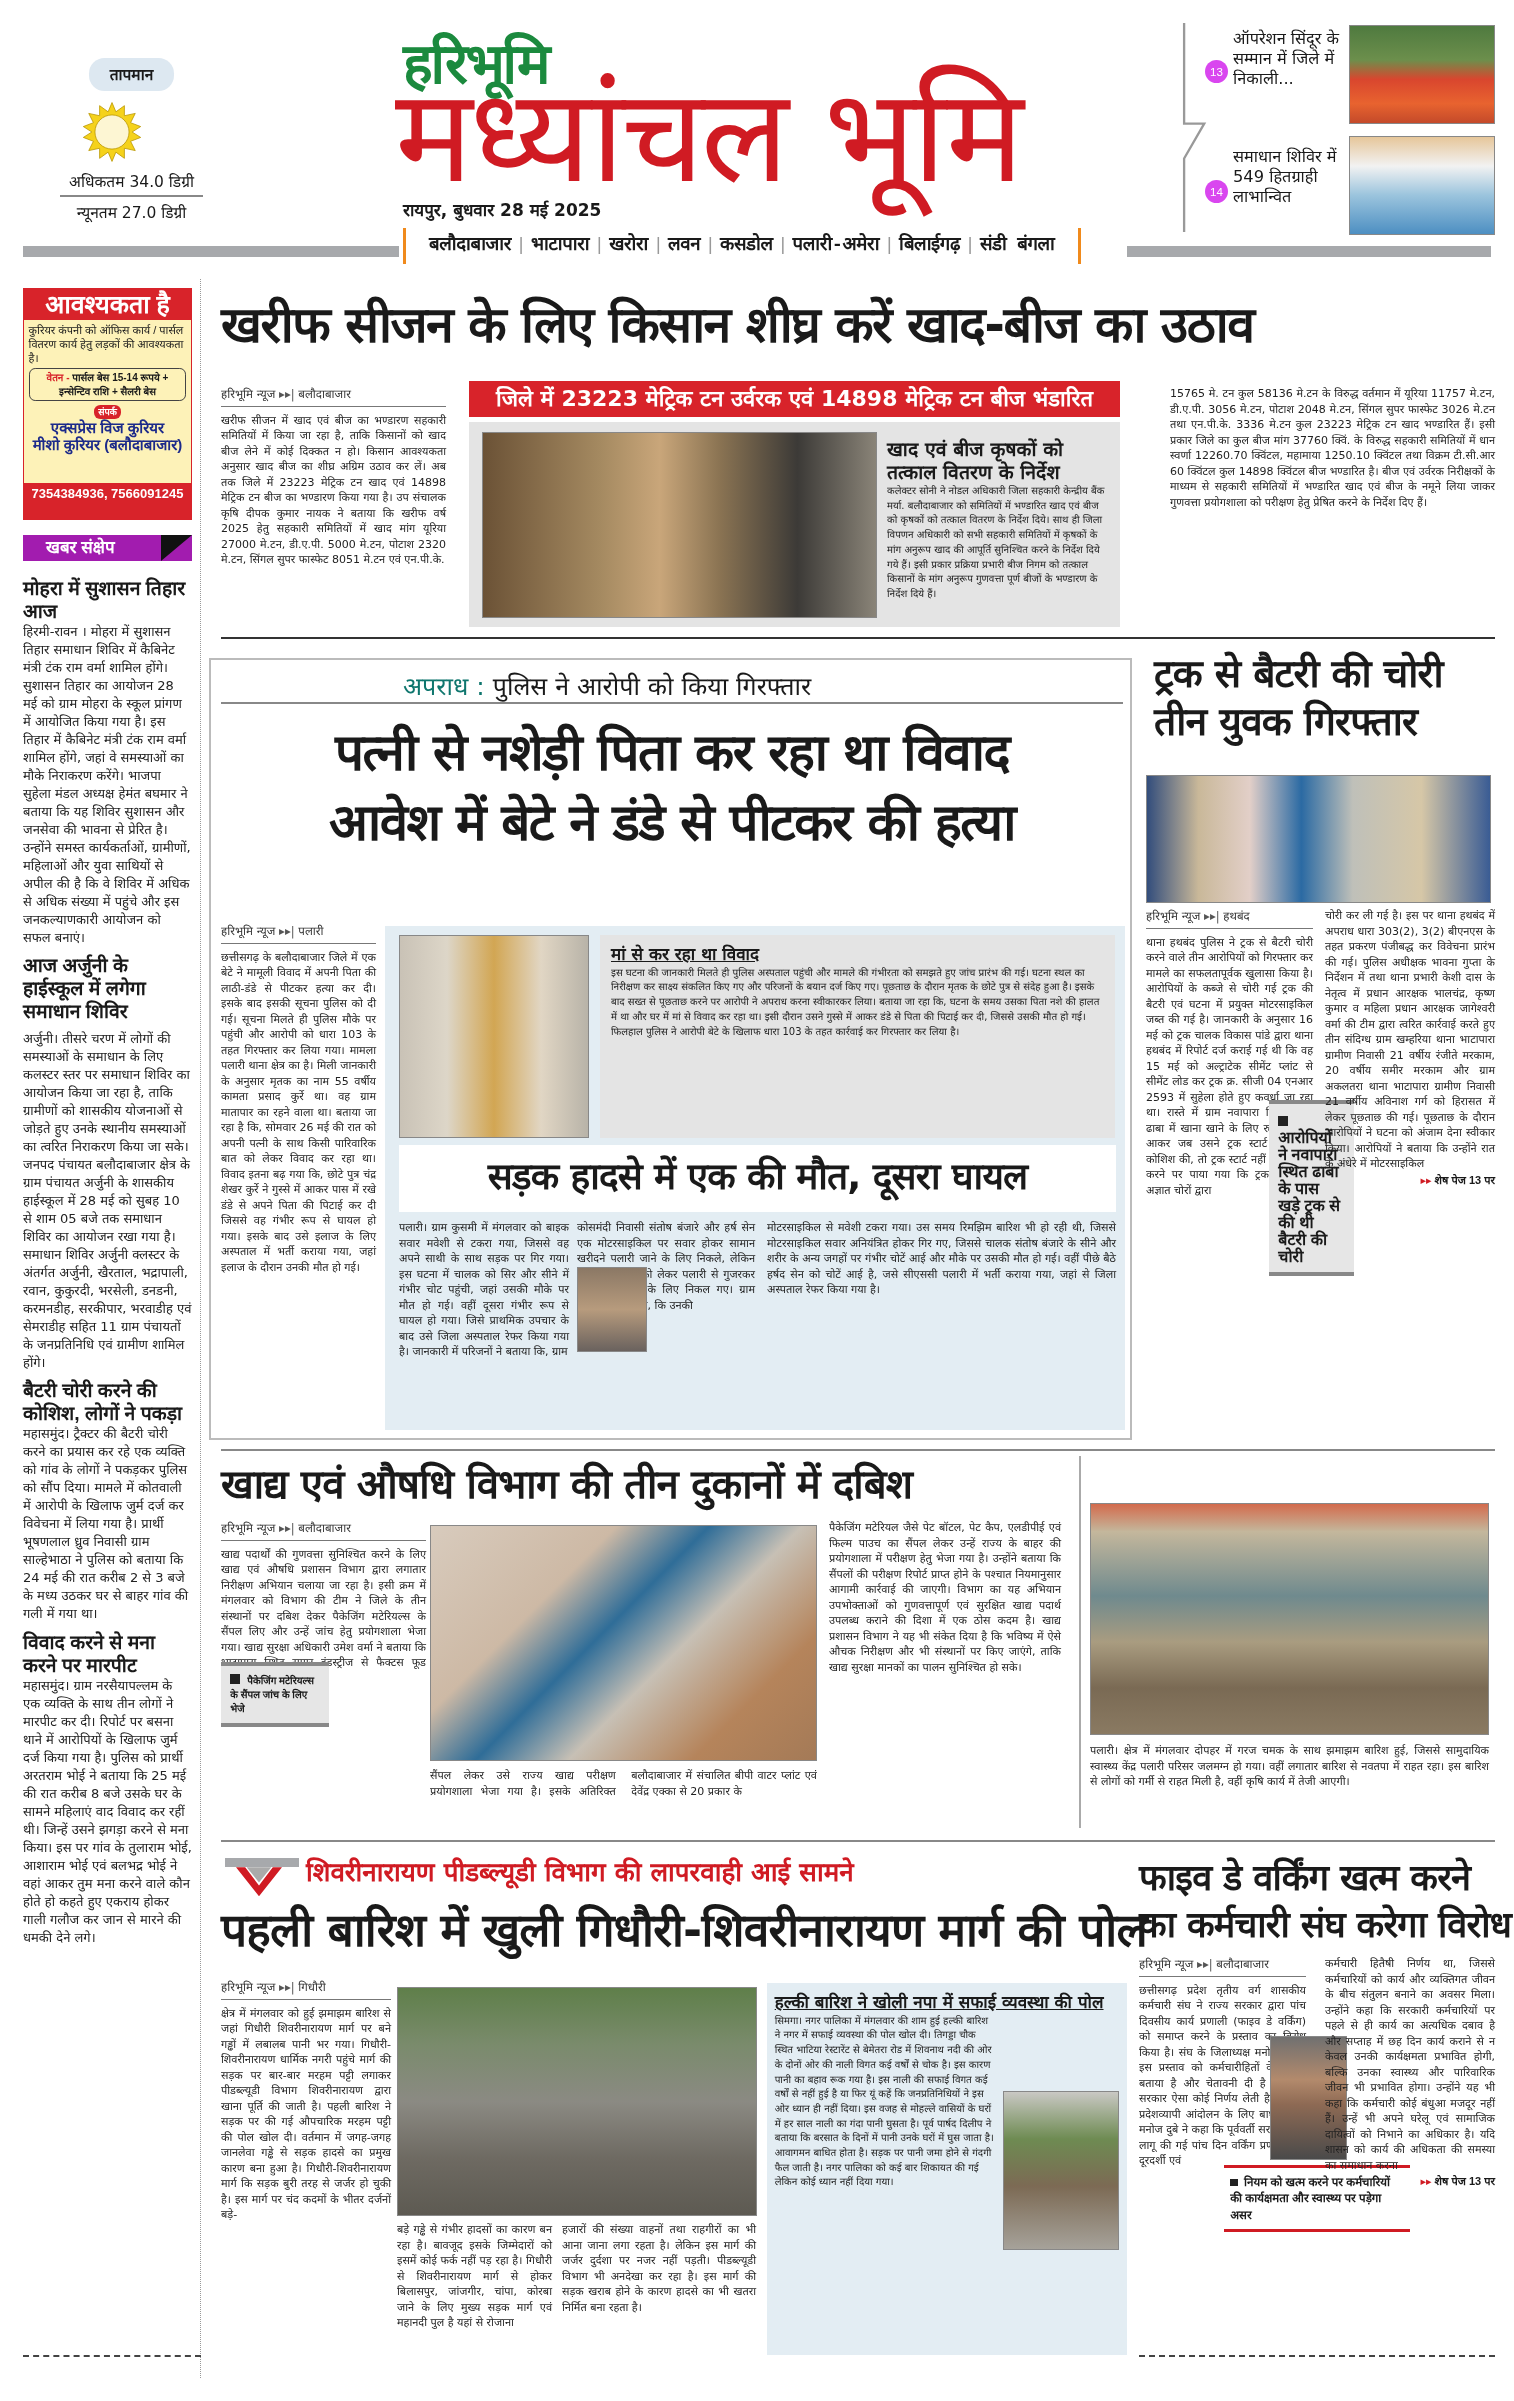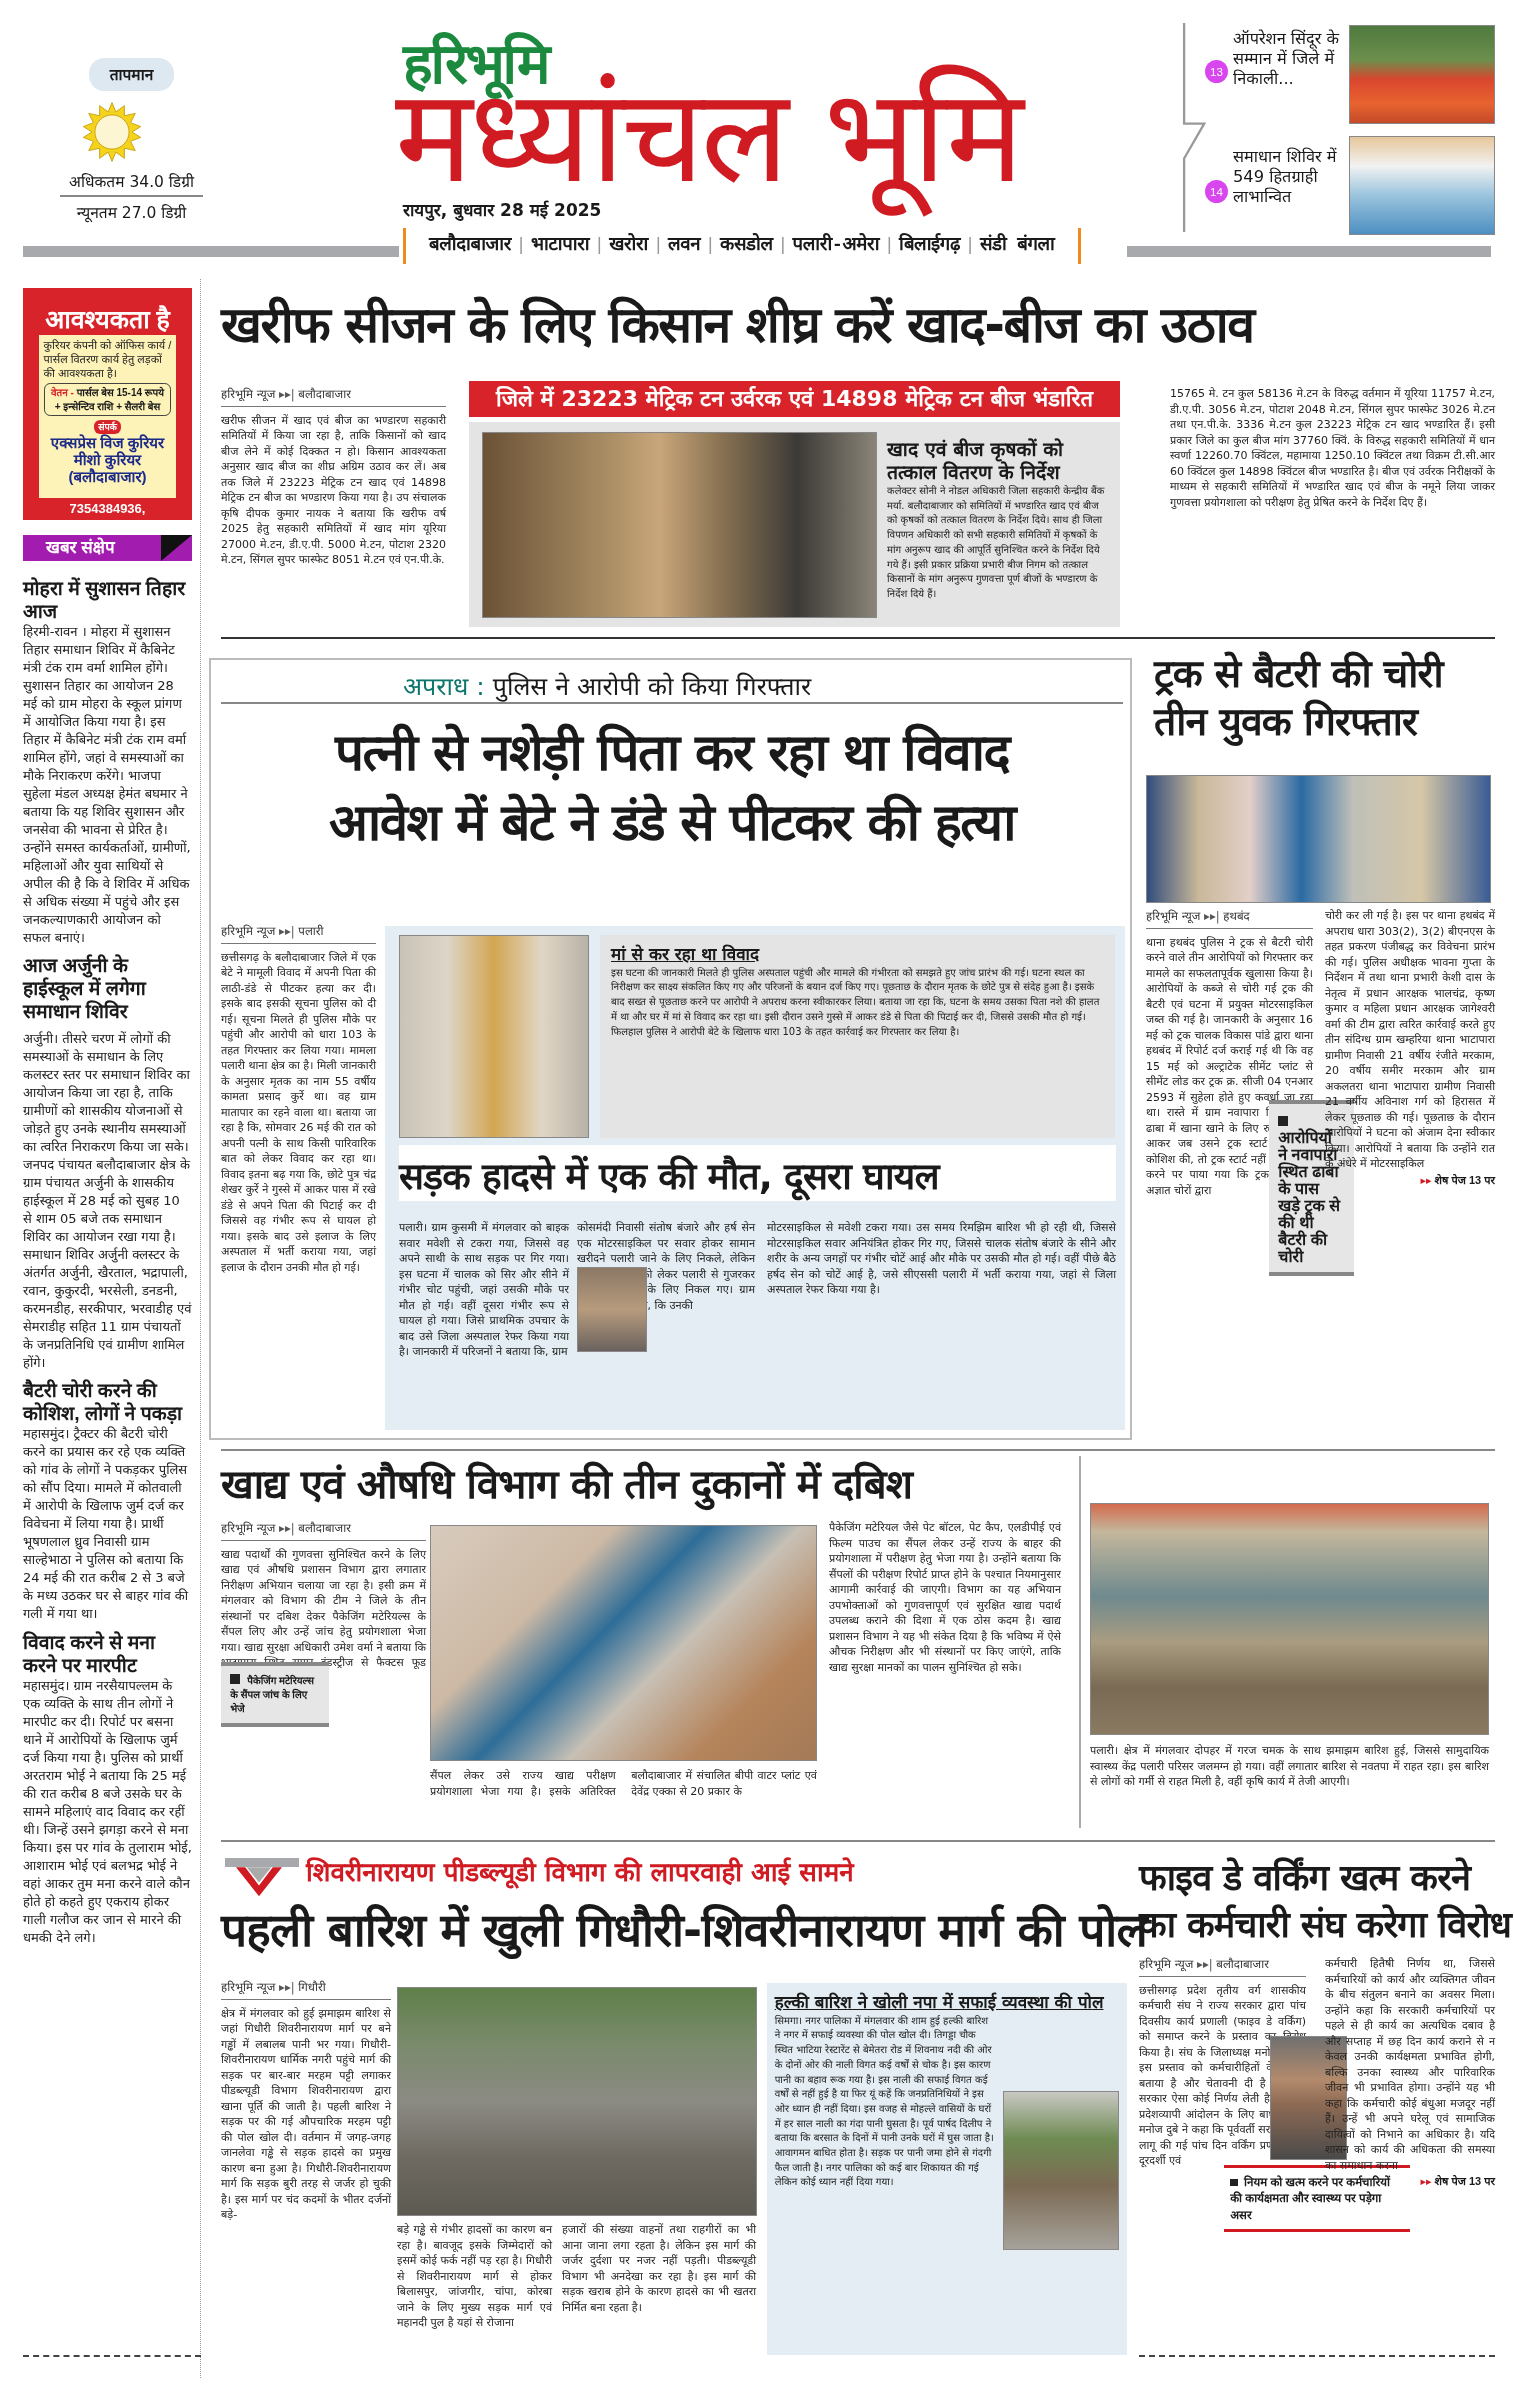--- a/index.html
+++ b/index.html
@@ -21,21 +21,21 @@
 .temp-line{left:62px;width:139px;text-align:center;font-size:15.5px;font-family:"DejaVu Sans",sans-serif}
 .logo-top{left:403px;top:23px;font-size:56px;font-weight:bold;color:#1b8a3e;font-family:"DejaVu Sans",sans-serif;letter-spacing:-2.3px}
 .logo-main{left:395px;top:70px;font-size:130px;line-height:132px;color:#d01b23;font-family:"DejaVu Sans",sans-serif;letter-spacing:-3.1px}
 .dateline{left:403px;top:198px;font-size:17px;font-weight:bold;font-family:"DejaVu Sans",sans-serif}
 .cities{left:403px;top:228px;font-size:18.6px;font-weight:bold;font-family:Liberation Mono, monospace;border-left:3.9px solid #f08a1c;border-right:3.9px solid #f08a1c;padding:0 23px;height:36px;line-height:36px;letter-spacing:-0.4px}
 .cities .sep{color:#999;font-weight:normal;margin:0 4.6px}
 .grey-bar{height:11px;background:#a7a9ac}
 .promo{left:1212px;width:139px;font-size:16.3px;line-height:20px;font-family:"DejaVu Sans",sans-serif}
 .promo-num{width:23px;height:23px;border-radius:50%;background:#d946ef;color:#fff;font-size:11.6px;text-align:center;line-height:23px}
 
-.ad{left:23px;top:288px;width:169px;height:232px;background:#d8232a;padding:16px}
+.ad{left:23px;top:288px;width:169px;height:232px;background:#d8232a;padding:1px}
 .ad-title{color:#fff;font-size:25px;font-weight:bold;text-align:center;line-height:31px}
 .ad-body{background:#fdf2b8;padding:3.1px 4.6px;font-size:11px;line-height:14px;height:163px}
 .ad-sal{border:0.8px solid #444;border-radius:6.2px;padding:1.5px 3.1px;margin:3.1px 0;text-align:center;font-weight:bold;font-size:10px}
 .ad-sal .red{color:#d8232a}
 .ad-contact-label{background:#d8232a;color:#fff;border-radius:6.2px;font-size:9.3px;display:inline-block;padding:0 4.6px;font-weight:bold}
 .ad-firm{color:#1c2a8a;font-weight:bold;font-size:15px;text-align:center;line-height:17px}
 .ad-phones{color:#fff;font-size:13px;font-weight:bold;text-align:center;line-height:22px}
 .brief-band{left:23px;top:535px;width:169px;height:26px;background:#a21caf;color:#fff;font-weight:bold;font-size:17px;line-height:26px;padding-left:23px}
 .brief-band::after{content:"";position:absolute;right:0;top:0;border-style:solid;border-width:0 0 26px 31px;border-color:transparent transparent transparent #111}
 .brief-head{font-size:19.4px;font-weight:bold;line-height:23px;margin-top:7.7px}
@@ -140,21 +140,21 @@
   <div class="byline"><span>हरिभूमि न्यूज</span> <span class="arr">▸▸|</span> <span>पलारी</span></div>
   <div class="body-text small">छत्तीसगढ़ के बलौदाबाजार जिले में एक बेटे ने मामूली विवाद में अपनी पिता की लाठी-डंडे से पीटकर हत्या कर दी। इसके बाद इसकी सूचना पुलिस को दी गई। सूचना मिलते ही पुलिस मौके पर पहुंची और आरोपी को धारा 103 के तहत गिरफ्तार कर लिया गया। मामला पलारी थाना क्षेत्र का है। मिली जानकारी के अनुसार मृतक का नाम 55 वर्षीय कामता प्रसाद कुर्रे था। वह ग्राम मातापार का रहने वाला था। बताया जा रहा है कि, सोमवार 26 मई की रात को अपनी पत्नी के साथ किसी पारिवारिक बात को लेकर विवाद कर रहा था। विवाद इतना बढ़ गया कि, छोटे पुत्र चंद्र शेखर कुर्रे ने गुस्से में आकर पास में रखे डंडे से अपने पिता की पिटाई कर दी जिससे वह गंभीर रूप से घायल हो गया। इसके बाद उसे इलाज के लिए अस्पताल में भर्ती कराया गया, जहां इलाज के दौरान उनकी मौत हो गई।</div>
 </div>
 <div class="abs blue-box" style="left:385px;top:926px;width:740px;height:504px"></div>
 <div class="photo" style="left:399px;top:935px;width:190px;height:203px;background:linear-gradient(90deg,#c9c2b6 0%,#ddd6c8 25%,#d2a653 50%,#e1d6c4 75%,#b8b3a8 100%)"></div>
 <div class="abs grey-box" style="left:600px;top:935px;width:515px;height:203px;padding:7.7px 11px">
   <div class="sidebox-head" style="text-decoration:underline;font-size:17px">मां से कर रहा था विवाद</div>
   <div class="body-text small" style="text-align:left;font-size:10px;line-height:14.7px">इस घटना की जानकारी मिलते ही पुलिस अस्पताल पहुंची और मामले की गंभीरता को समझते हुए जांच प्रारंभ की गई। घटना स्थल का निरीक्षण कर साक्ष्य संकलित किए गए और परिजनों के बयान दर्ज किए गए। पूछताछ के दौरान मृतक के छोटे पुत्र से संदेह हुआ है। इसके बाद सख्त से पूछताछ करने पर आरोपी ने अपराध करना स्वीकारकर लिया। बताया जा रहा कि, घटना के समय उसका पिता नशे की हालत में था और घर में मां से विवाद कर रहा था। इसी दौरान उसने गुस्से में आकर डंडे से पिता की पिटाई कर दी, जिससे उसकी मौत हो गई। फिलहाल पुलिस ने आरोपी बेटे के खिलाफ धारा 103 के तहत कार्रवाई कर गिरफ्तार कर लिया है।</div>
 </div>
 
-<div class="abs" style="left:399px;top:1145px;width:717px;height:56px;background:#fff;">
+<div class="abs" style="left:399px;top:1145px;width:717px;height:67px;background:#fff;text-align:center">
   <div class="mid-head" style="line-height:64px">सड़क हादसे में एक की मौत, दूसरा घायल</div>
 </div>
 <div class="col" style="left:399px;top:1220px;width:170px">
     <div class="body-text small">पलारी। ग्राम कुसमी में मंगलवार को बाइक सवार मवेशी से टकरा गया, जिससे वह अपने साथी के साथ सड़क पर गिर गया। इस घटना में चालक को सिर और सीने में गंभीर चोट पहुंची, जहां उसकी मौके पर मौत हो गई। वहीं दूसरा गंभीर रूप से घायल हो गया। जिसे प्राथमिक उपचार के बाद उसे जिला अस्पताल रेफर किया गया है। जानकारी में परिजनों ने बताया कि, ग्राम</div>
   </div>
 <div class="col" style="left:577px;top:1220px;width:178px">
     <div class="body-text small" style="margin-left:0">कोसमंदी निवासी संतोष बंजारे और हर्ष सेन एक मोटरसाइकिल पर सवार होकर सामान खरीदने पलारी जाने के लिए निकले, लेकिन कुछ और काम को लेकर पलारी से गुजरकर ग्राम जारा जाने के लिए निकल गए। ग्राम कुसमी पहुंचे ही थे, कि उनकी</div>
   </div>
 <div class="photo" style="left:577px;top:1267px;width:70px;height:85px;background:linear-gradient(180deg,#8b7865,#b79b7d,#6a625e)"></div>
 <div class="col" style="left:767px;top:1220px;width:349px">

